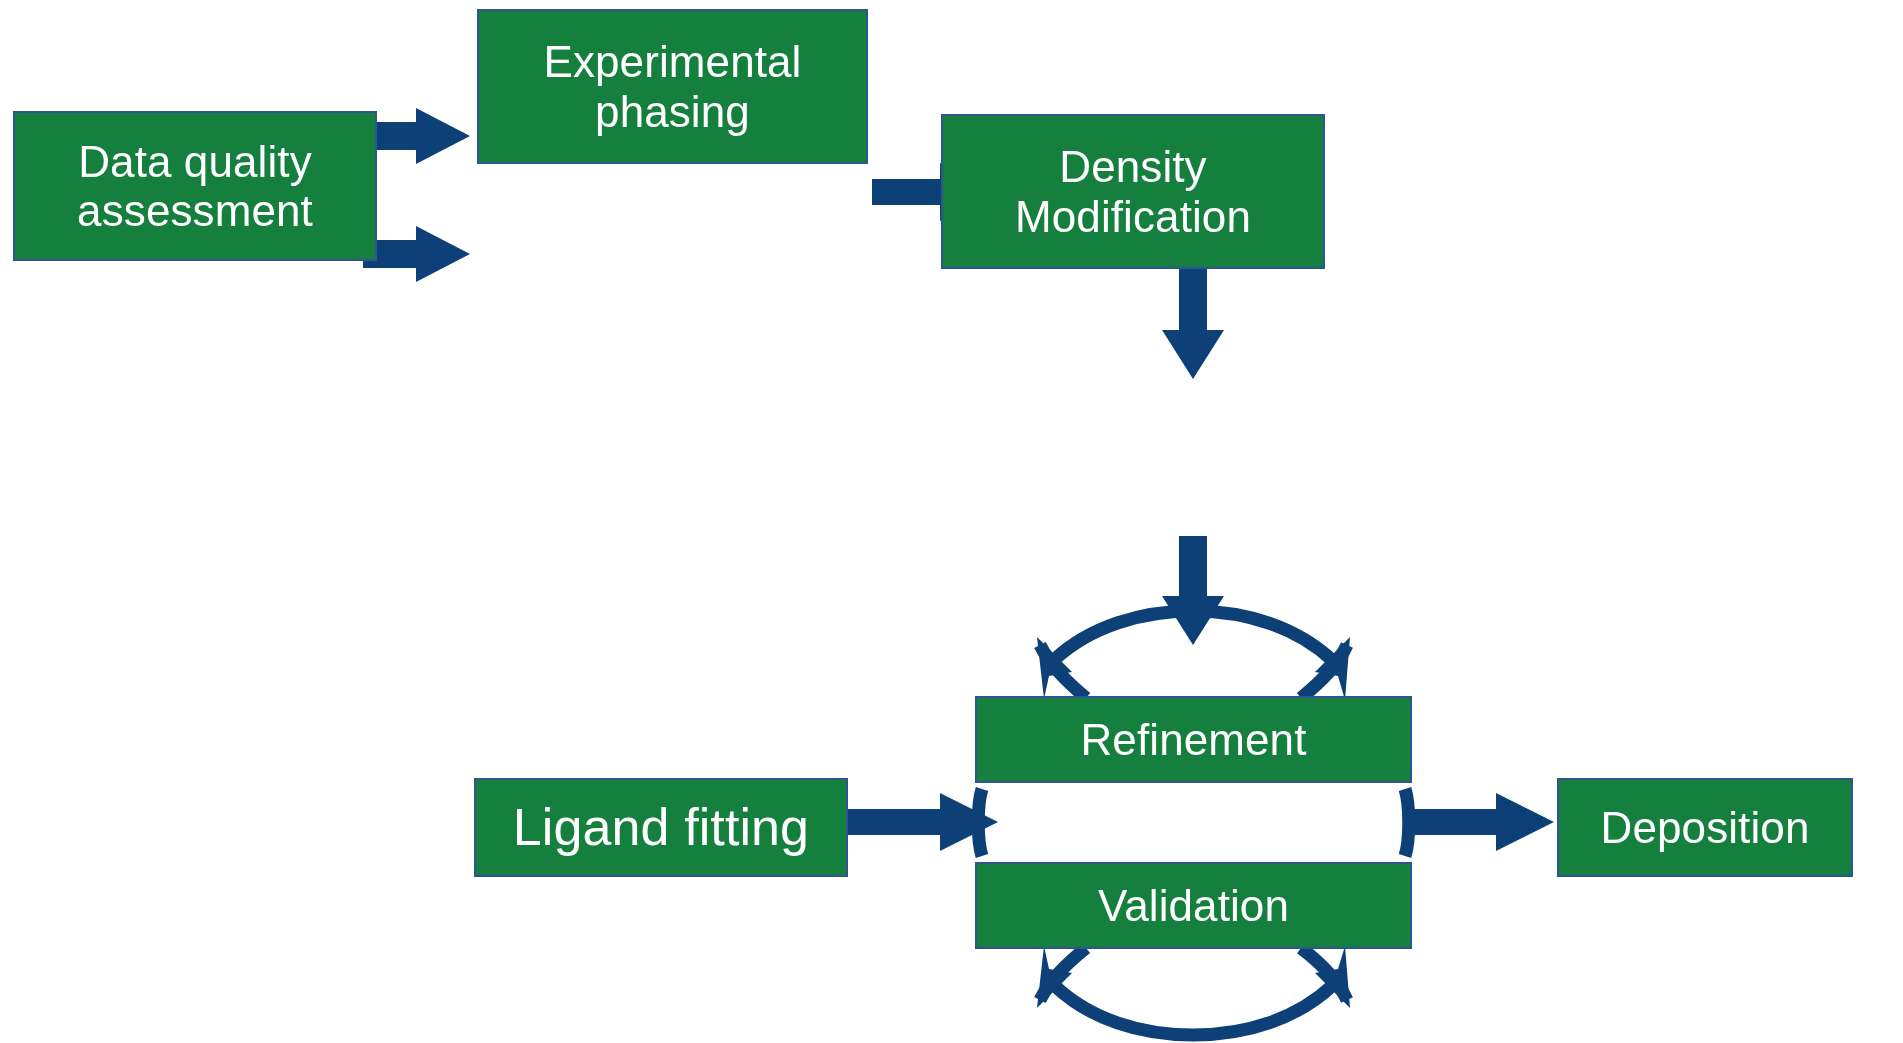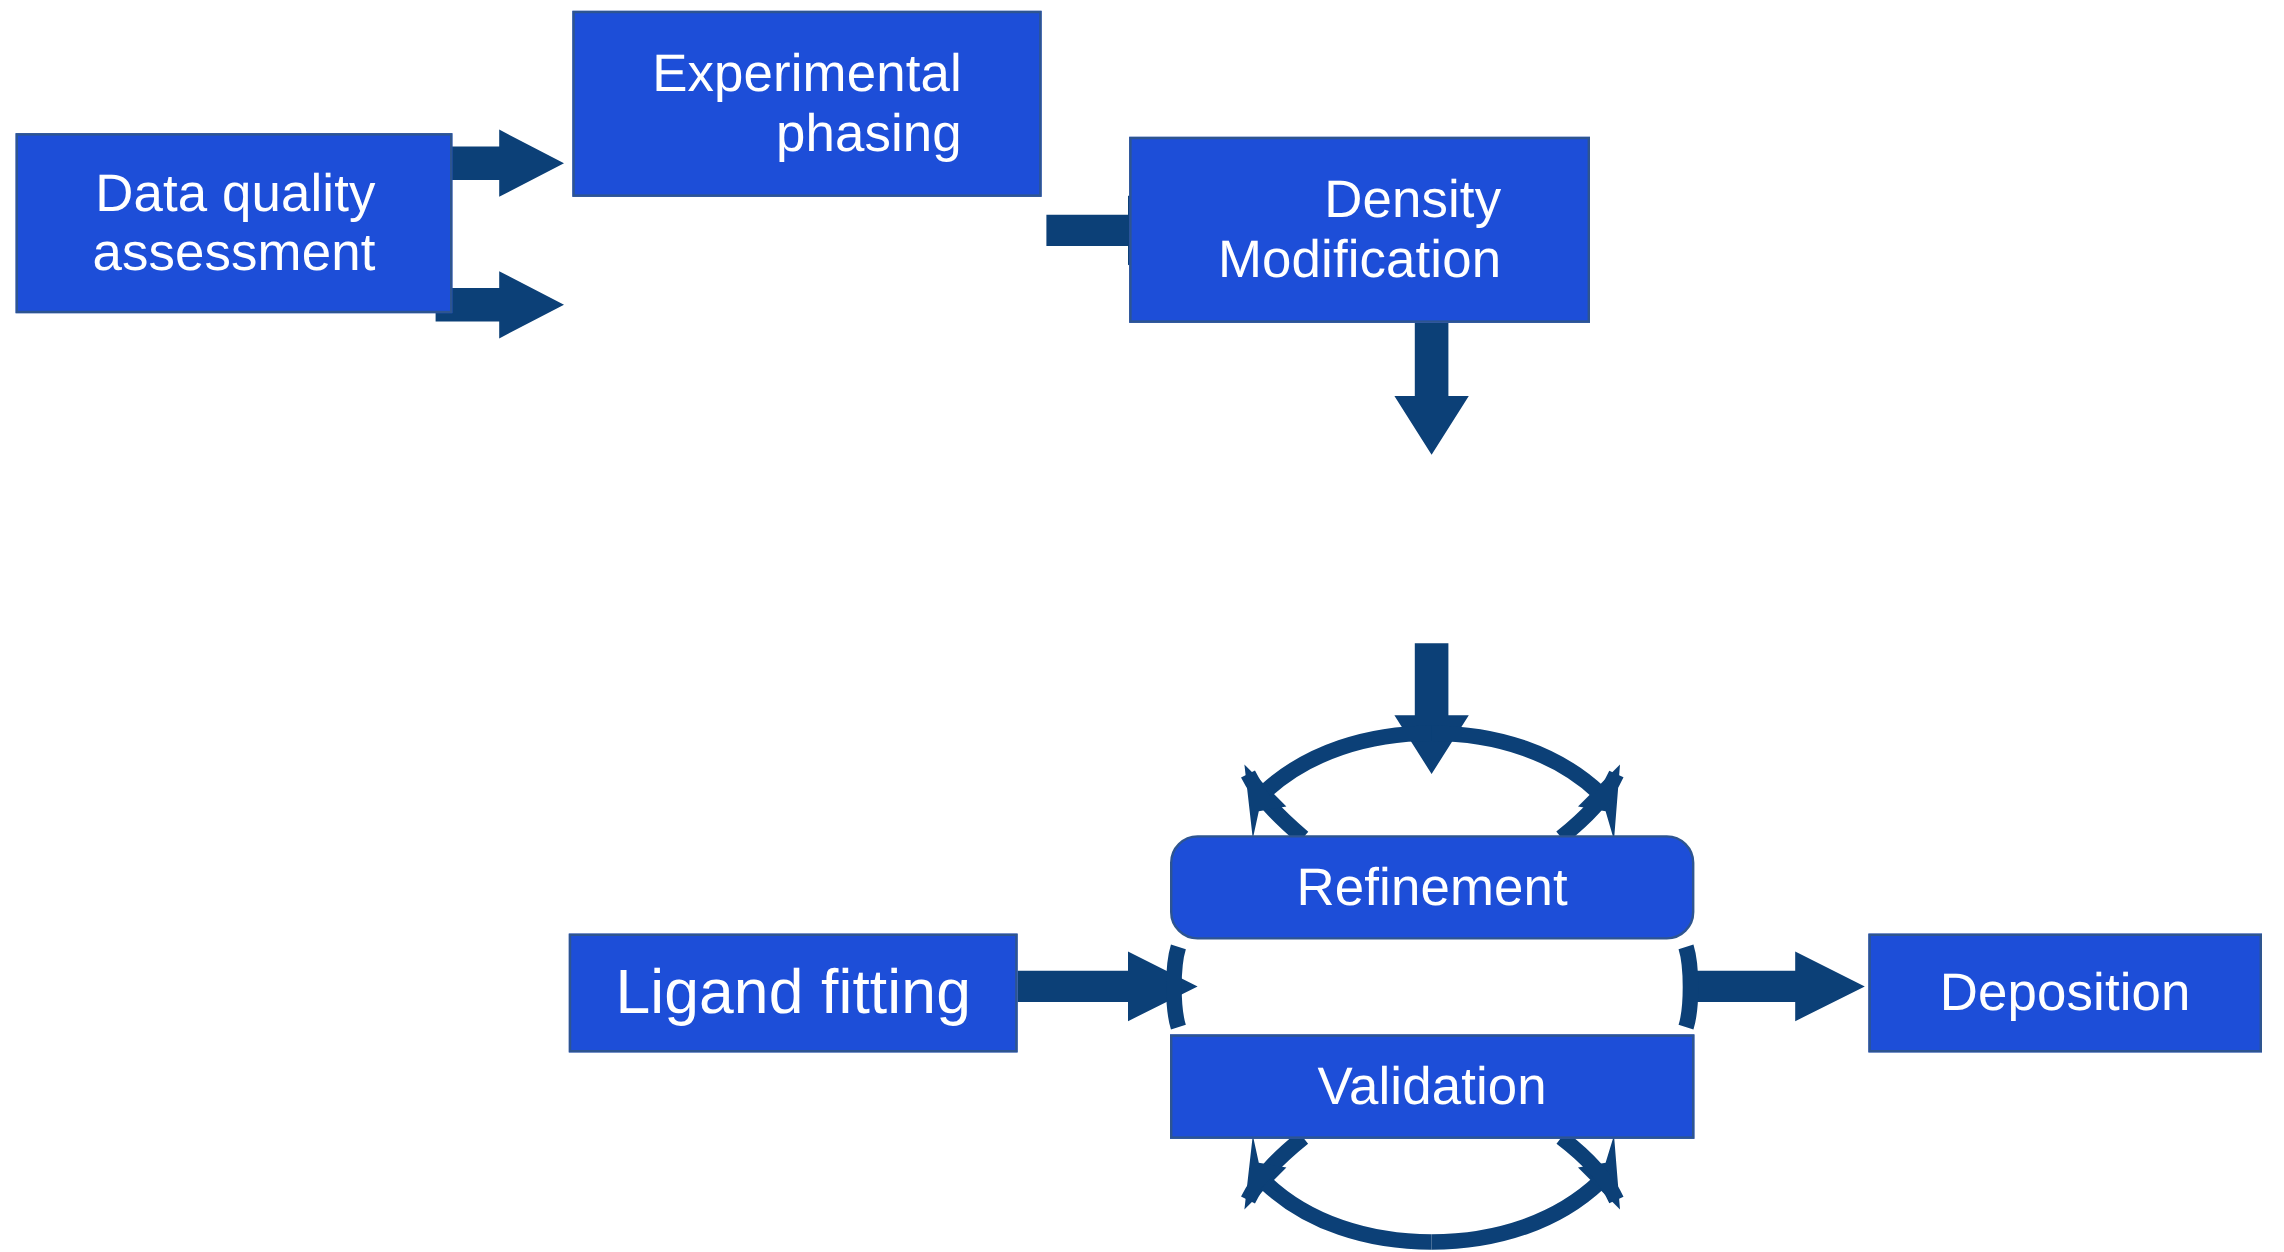--- a/index.html
+++ b/index.html
@@ -9,43 +9,43 @@
     font-family:"Liberation Sans", sans-serif;
     overflow:hidden;
     position:relative;
   }
   #stage{position:absolute;left:0;top:0;width:1903px;height:1043px;}
   svg#flow{position:absolute;left:0;top:0;width:1903px;height:1043px;display:block;}
 
   .node{
     position:absolute;
     box-sizing:border-box;
-    background:#1d4ed8;
+    background:#15803d;
     border:2px solid #2e5590;
     color:#ffffff;
     display:flex;
     align-items:center;
     justify-content:center;
-    text-align:right;
+    text-align:center;
     line-height:1.12;
     letter-spacing:0.1px;
     font-weight:400;
     white-space:pre-line;
     z-index:3;
   }
   
   #n-dqa   {left:13px;  top:111px; width:364px; height:150px; font-size:44px;}
   #n-exp   {left:477px; top:9px;   width:391px; height:155px; font-size:44px;}
   #n-mr    {left:477px; top:227px; width:391px; height:155px; font-size:44px;}
   #n-dm    {left:941px;top:114px; width:384px; height:155px; font-size:44px;}
   #n-mrb   {left:1001px;top:381px; width:384px; height:155px; font-size:44px;}
-  #n-ref   {left:975px; top:696px; width:437px; height:87px;  font-size:44px;border-radius:23px;}
+  #n-ref   {left:975px; top:696px; width:437px; height:87px;  font-size:44px;}
   #n-val   {left:975px; top:862px; width:437px; height:87px;  font-size:44px;}
   #n-lig   {left:474px; top:778px; width:374px; height:99px;  font-size:52px;}
-  #n-dep   {left:1557px;top:778px; width:328px; height:99px;  font-size:44px;}
+  #n-dep   {left:1557px;top:778px; width:296px; height:99px;  font-size:44px;}
 </style>
 </head>
 <body>
 
 <div id="stage">
 
   <svg id="flow" viewBox="0 0 1903 1043">
 
     <g>
       <path fill="#0c4077" stroke="none" d="M 363,122 L 416,122 L 416,108 L 470,136 L 416,164 L 416,150 L 363,150 Z"></path>

